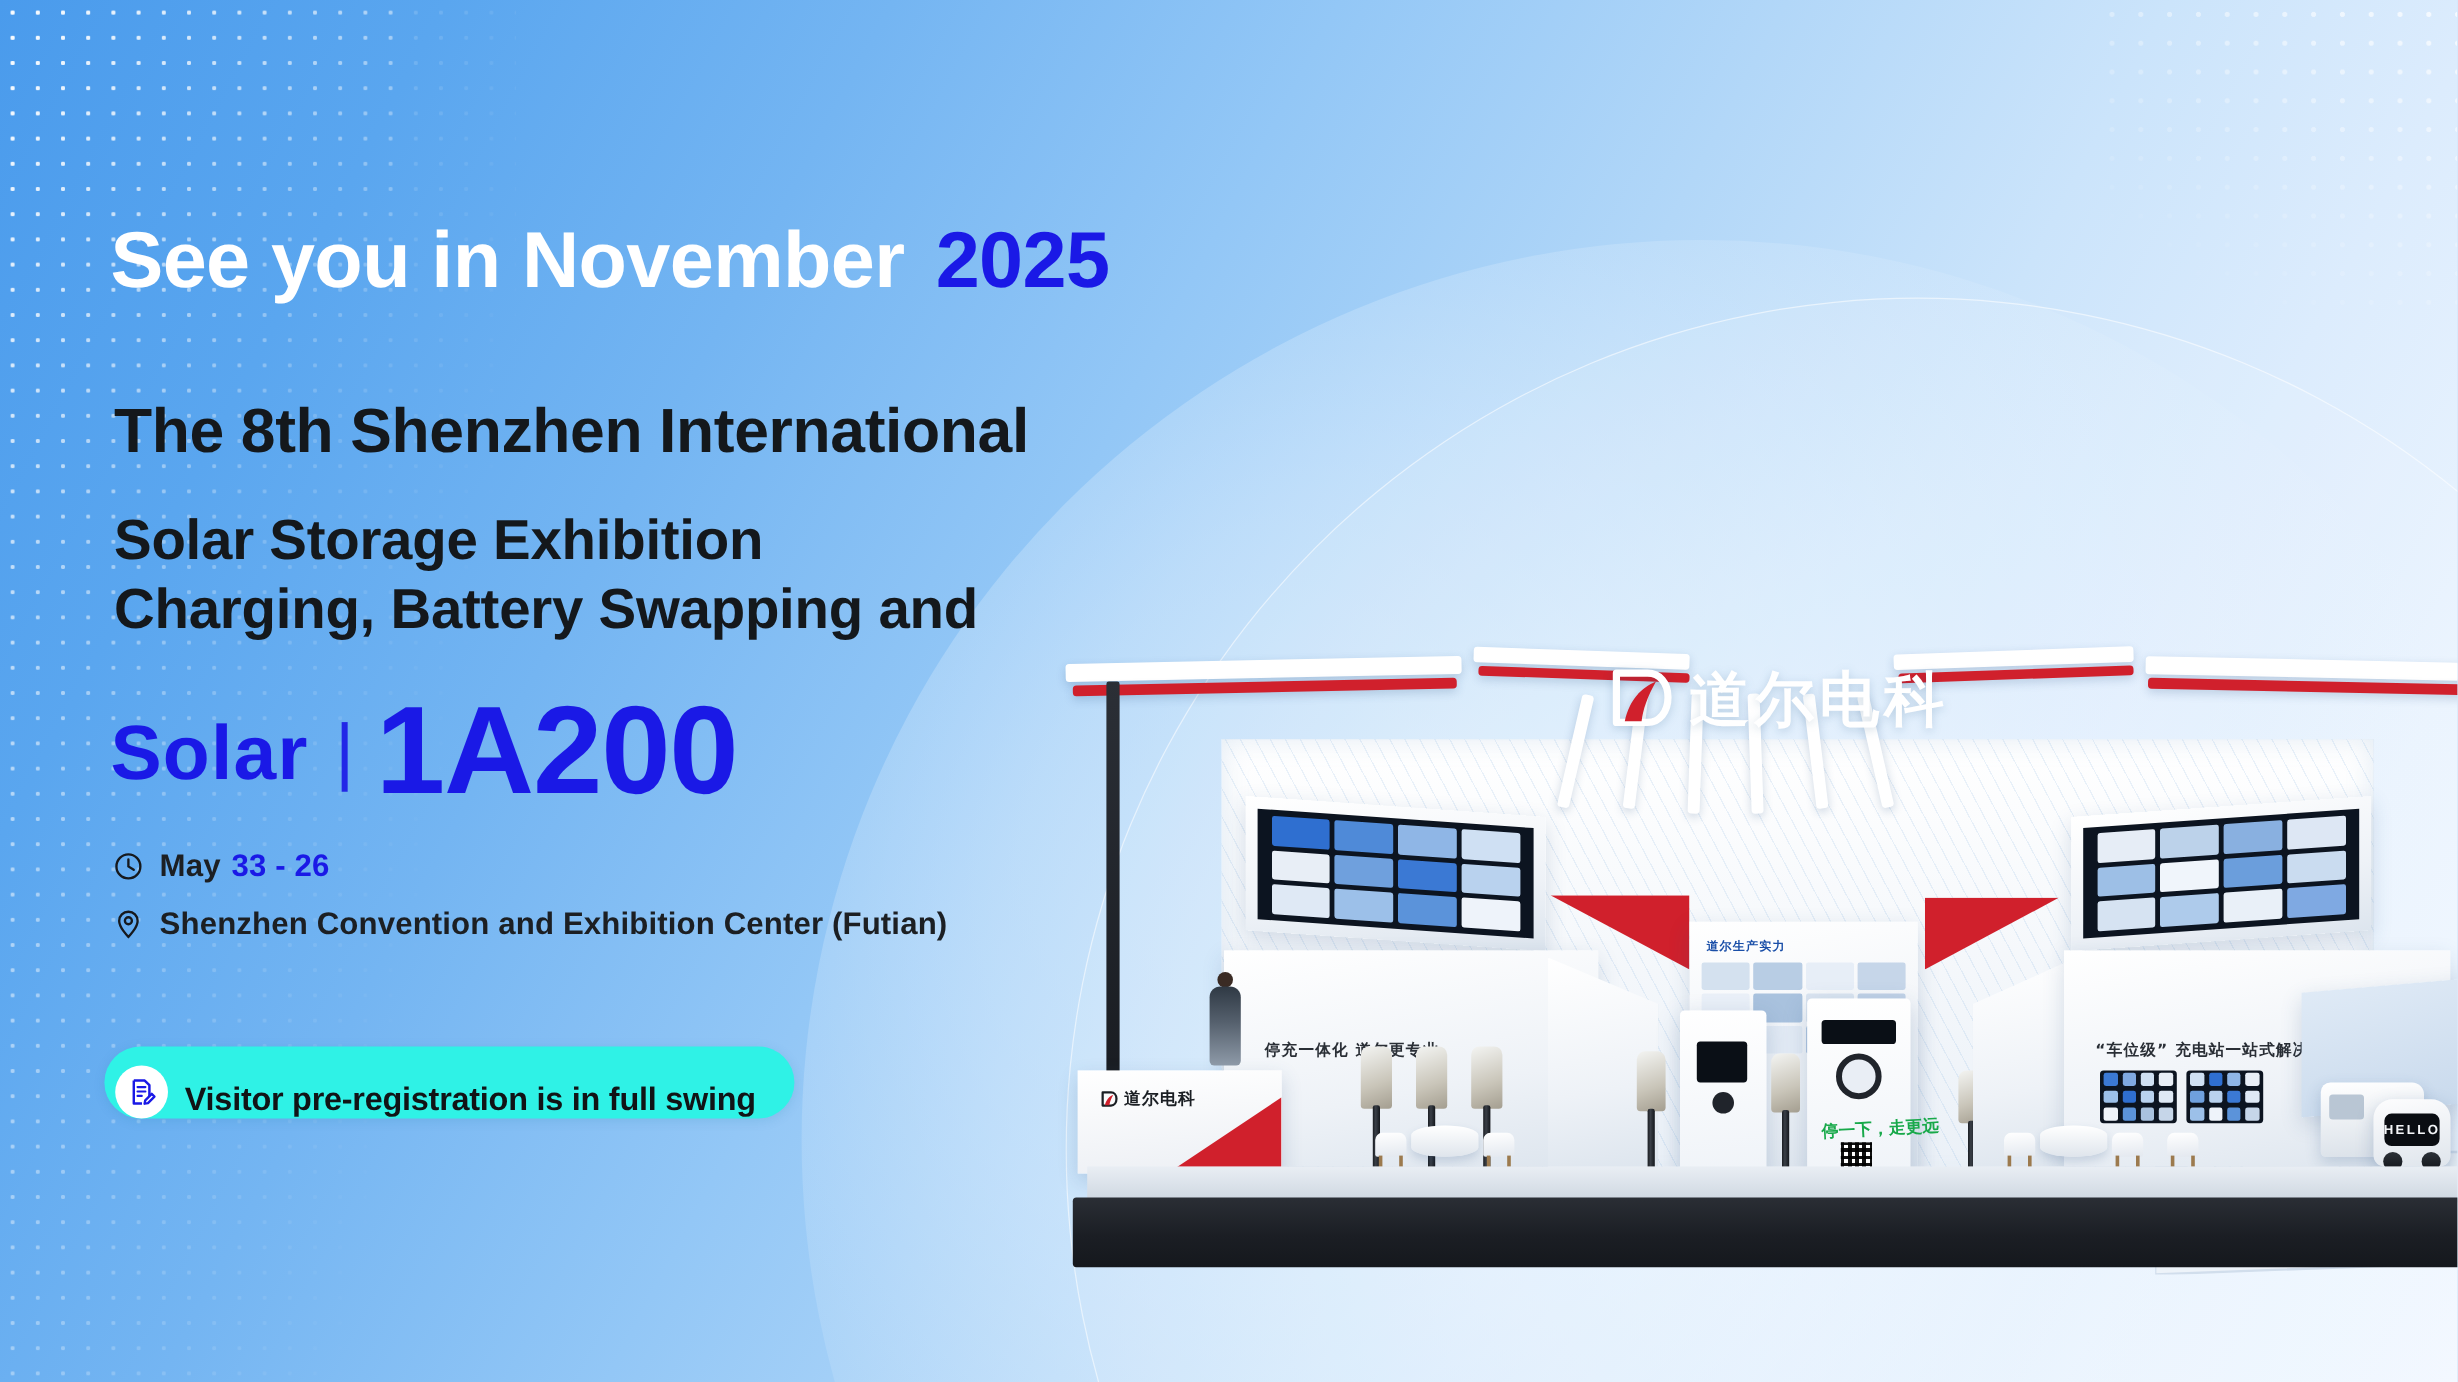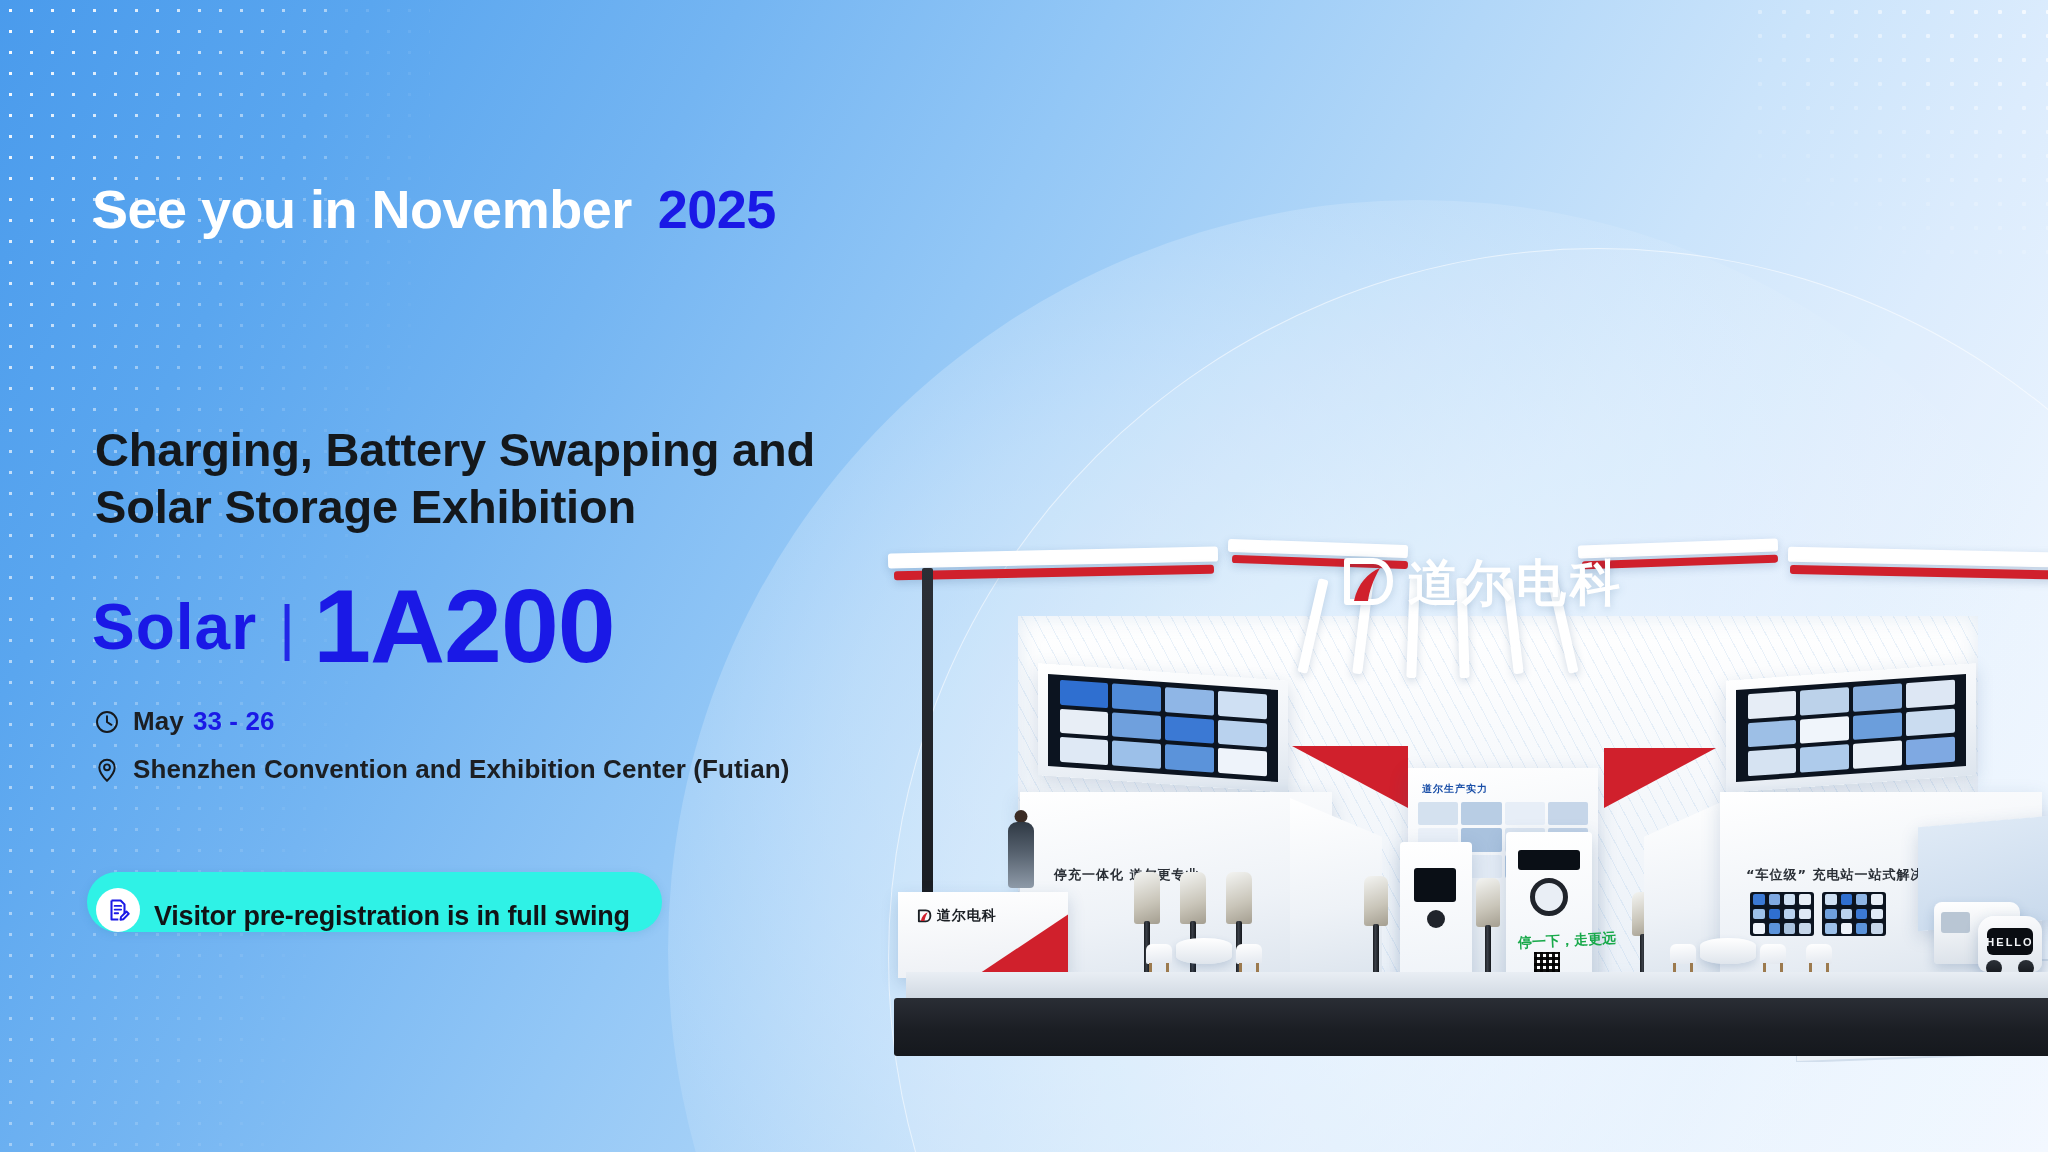--- a/index.html
+++ b/index.html
@@ -48,21 +48,21 @@
     position:absolute; right:-260px; top:248px; width:1420px; height:1420px;
     border-radius:50%;
     border:1px solid rgba(255,255,255,.55);
     background:rgba(255,255,255,.10);
     pointer-events:none;
   }
   
   .content { position:absolute; left:92px; top:0; width:1000px; height:1152px; }
   .headline {
     position:absolute; top:178px; left:0; white-space:nowrap;
-    font-size:54px; font-weight:700; letter-spacing:-.5px;
+    font-size:66px; font-weight:700; letter-spacing:-.5px;
   }
   .headline .h-main { color:#ffffff; }
   .headline .h-year { color:#1a19e6; font-weight:700; margin-left:26px; }
 
   .sub1 {
     position:absolute; top:330px; left:3px; white-space:nowrap;
     font-size:52px; font-weight:700; color:#14181c; letter-spacing:-.3px;
   }
   .sub2 {
     position:absolute; top:421px; left:3px;
@@ -202,24 +202,25 @@
   <div class="dots right"></div>
   <div class="glow"></div>
   <div class="arc"></div>
 
   <div class="content">
 
     <div class="headline">
       <span class="h-main">See you in November</span><span class="h-year">2025</span>
     </div>
 
+    <div class="sub1">The 8th Shenzhen International</div>
 
     <div class="sub2">
+      <div>Solar Storage Exhibition</div>
       <div>Charging, Battery Swapping and</div>
-      <div>Solar Storage Exhibition</div>
     </div>
 
     <div class="booth-row">
       <span class="booth-label">Solar</span>
       <span class="booth-sep">|</span>
       <span class="booth-num">1A200</span>
     </div>
 
     <div class="meta">
       <div class="meta-row">

